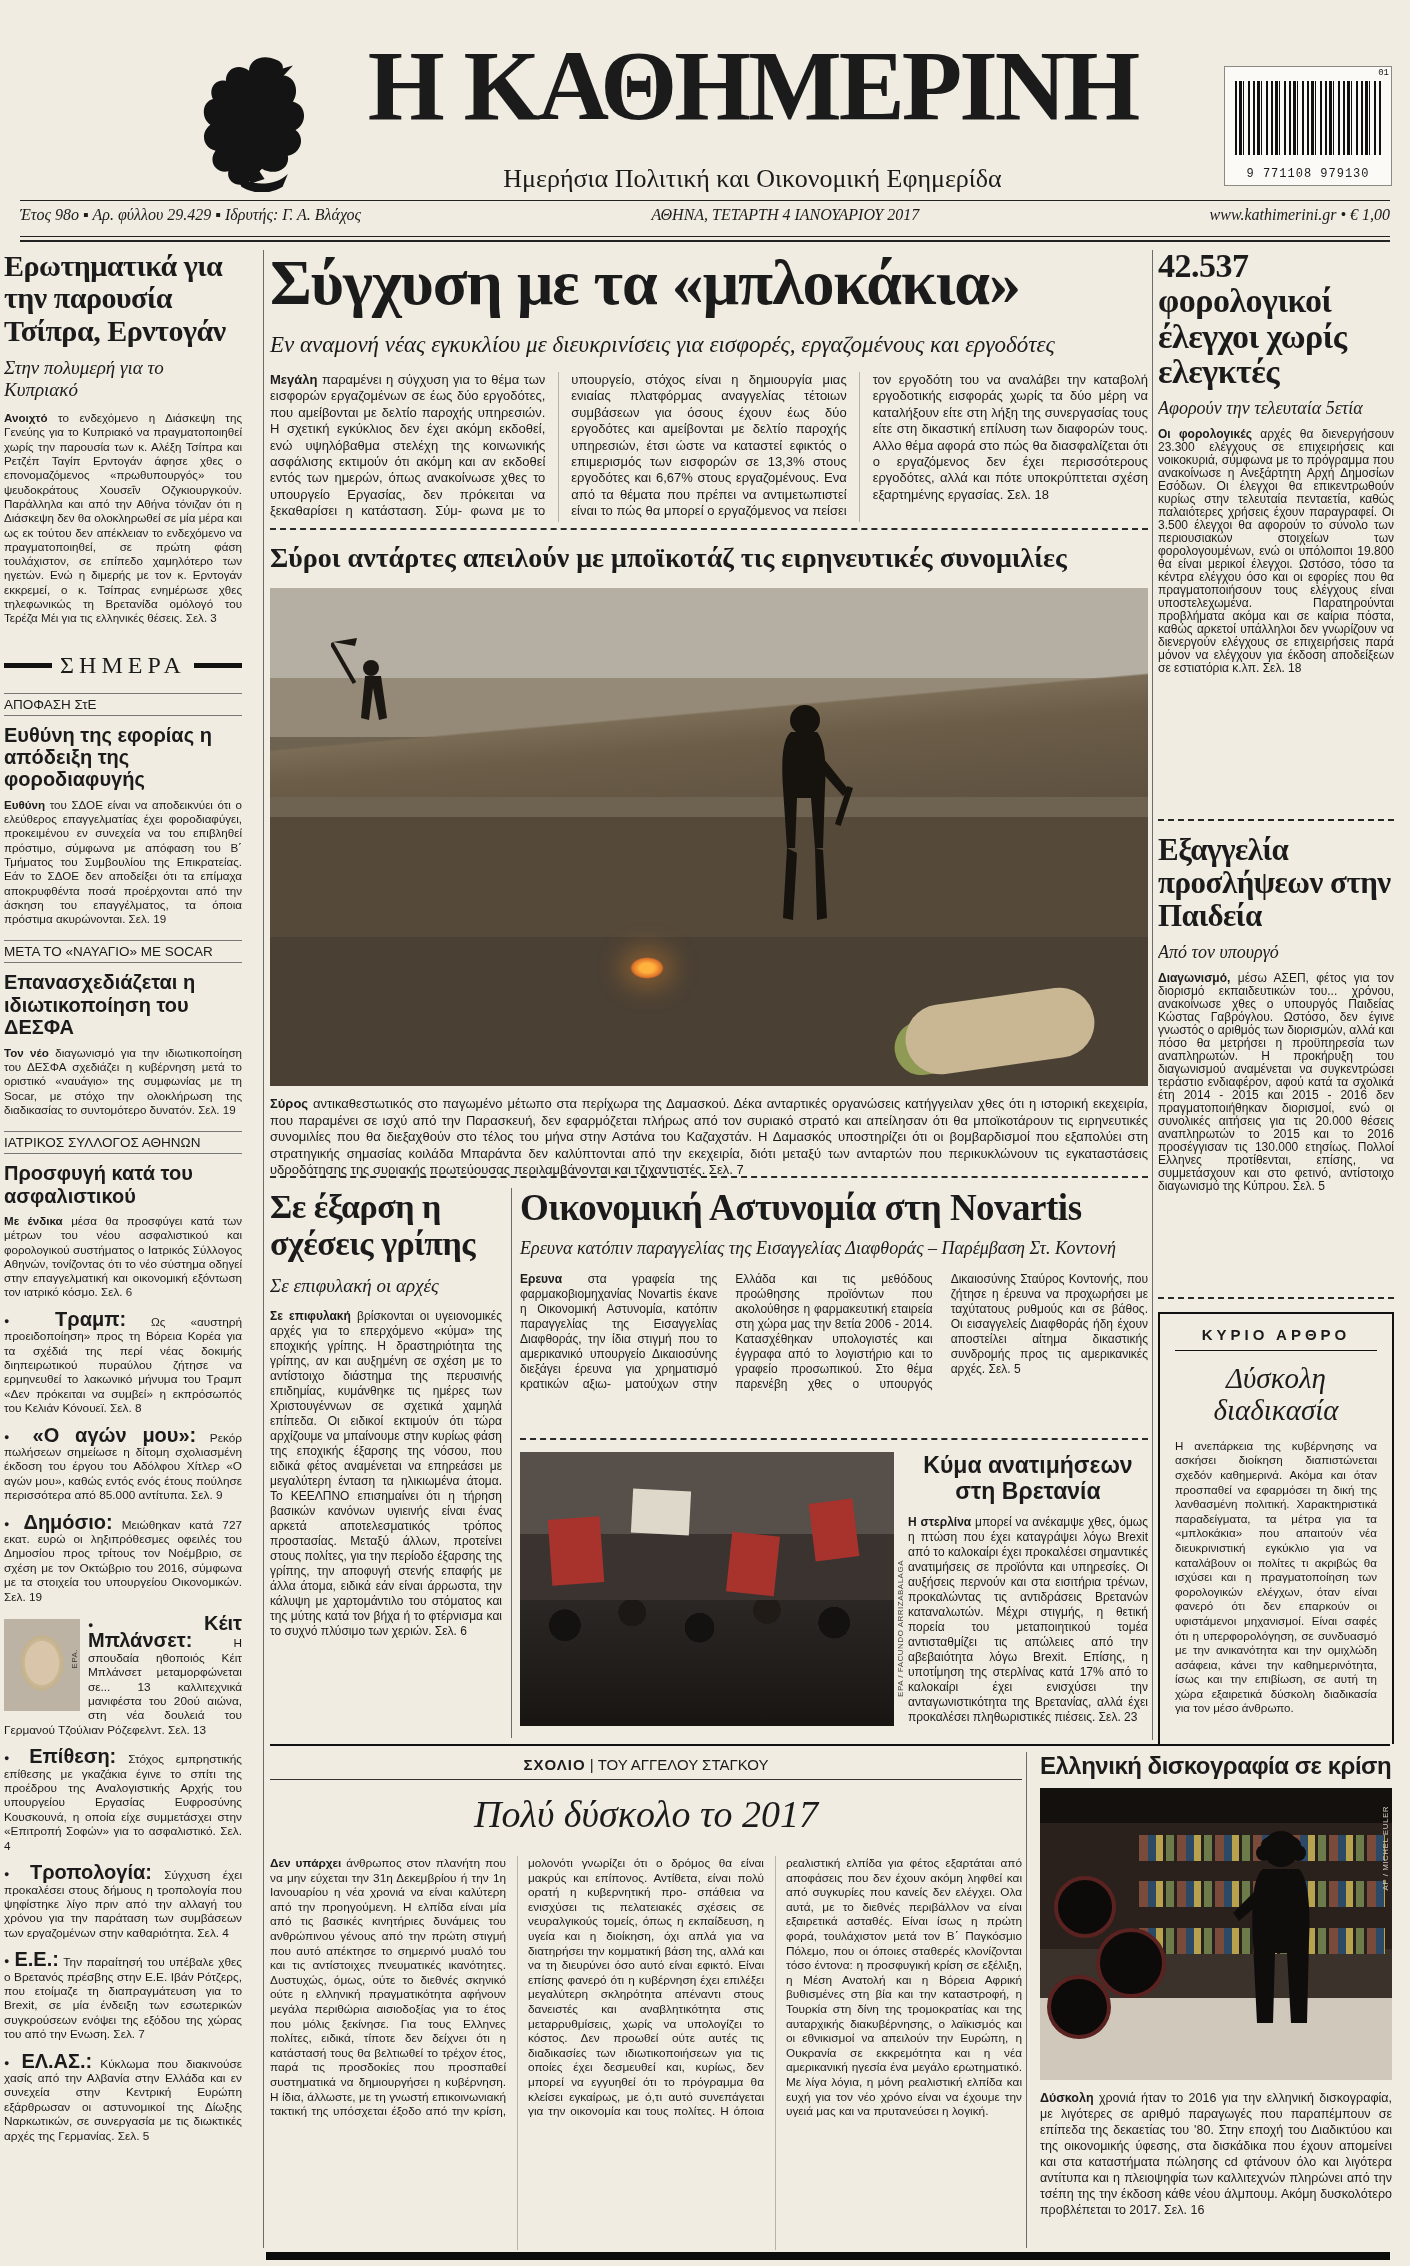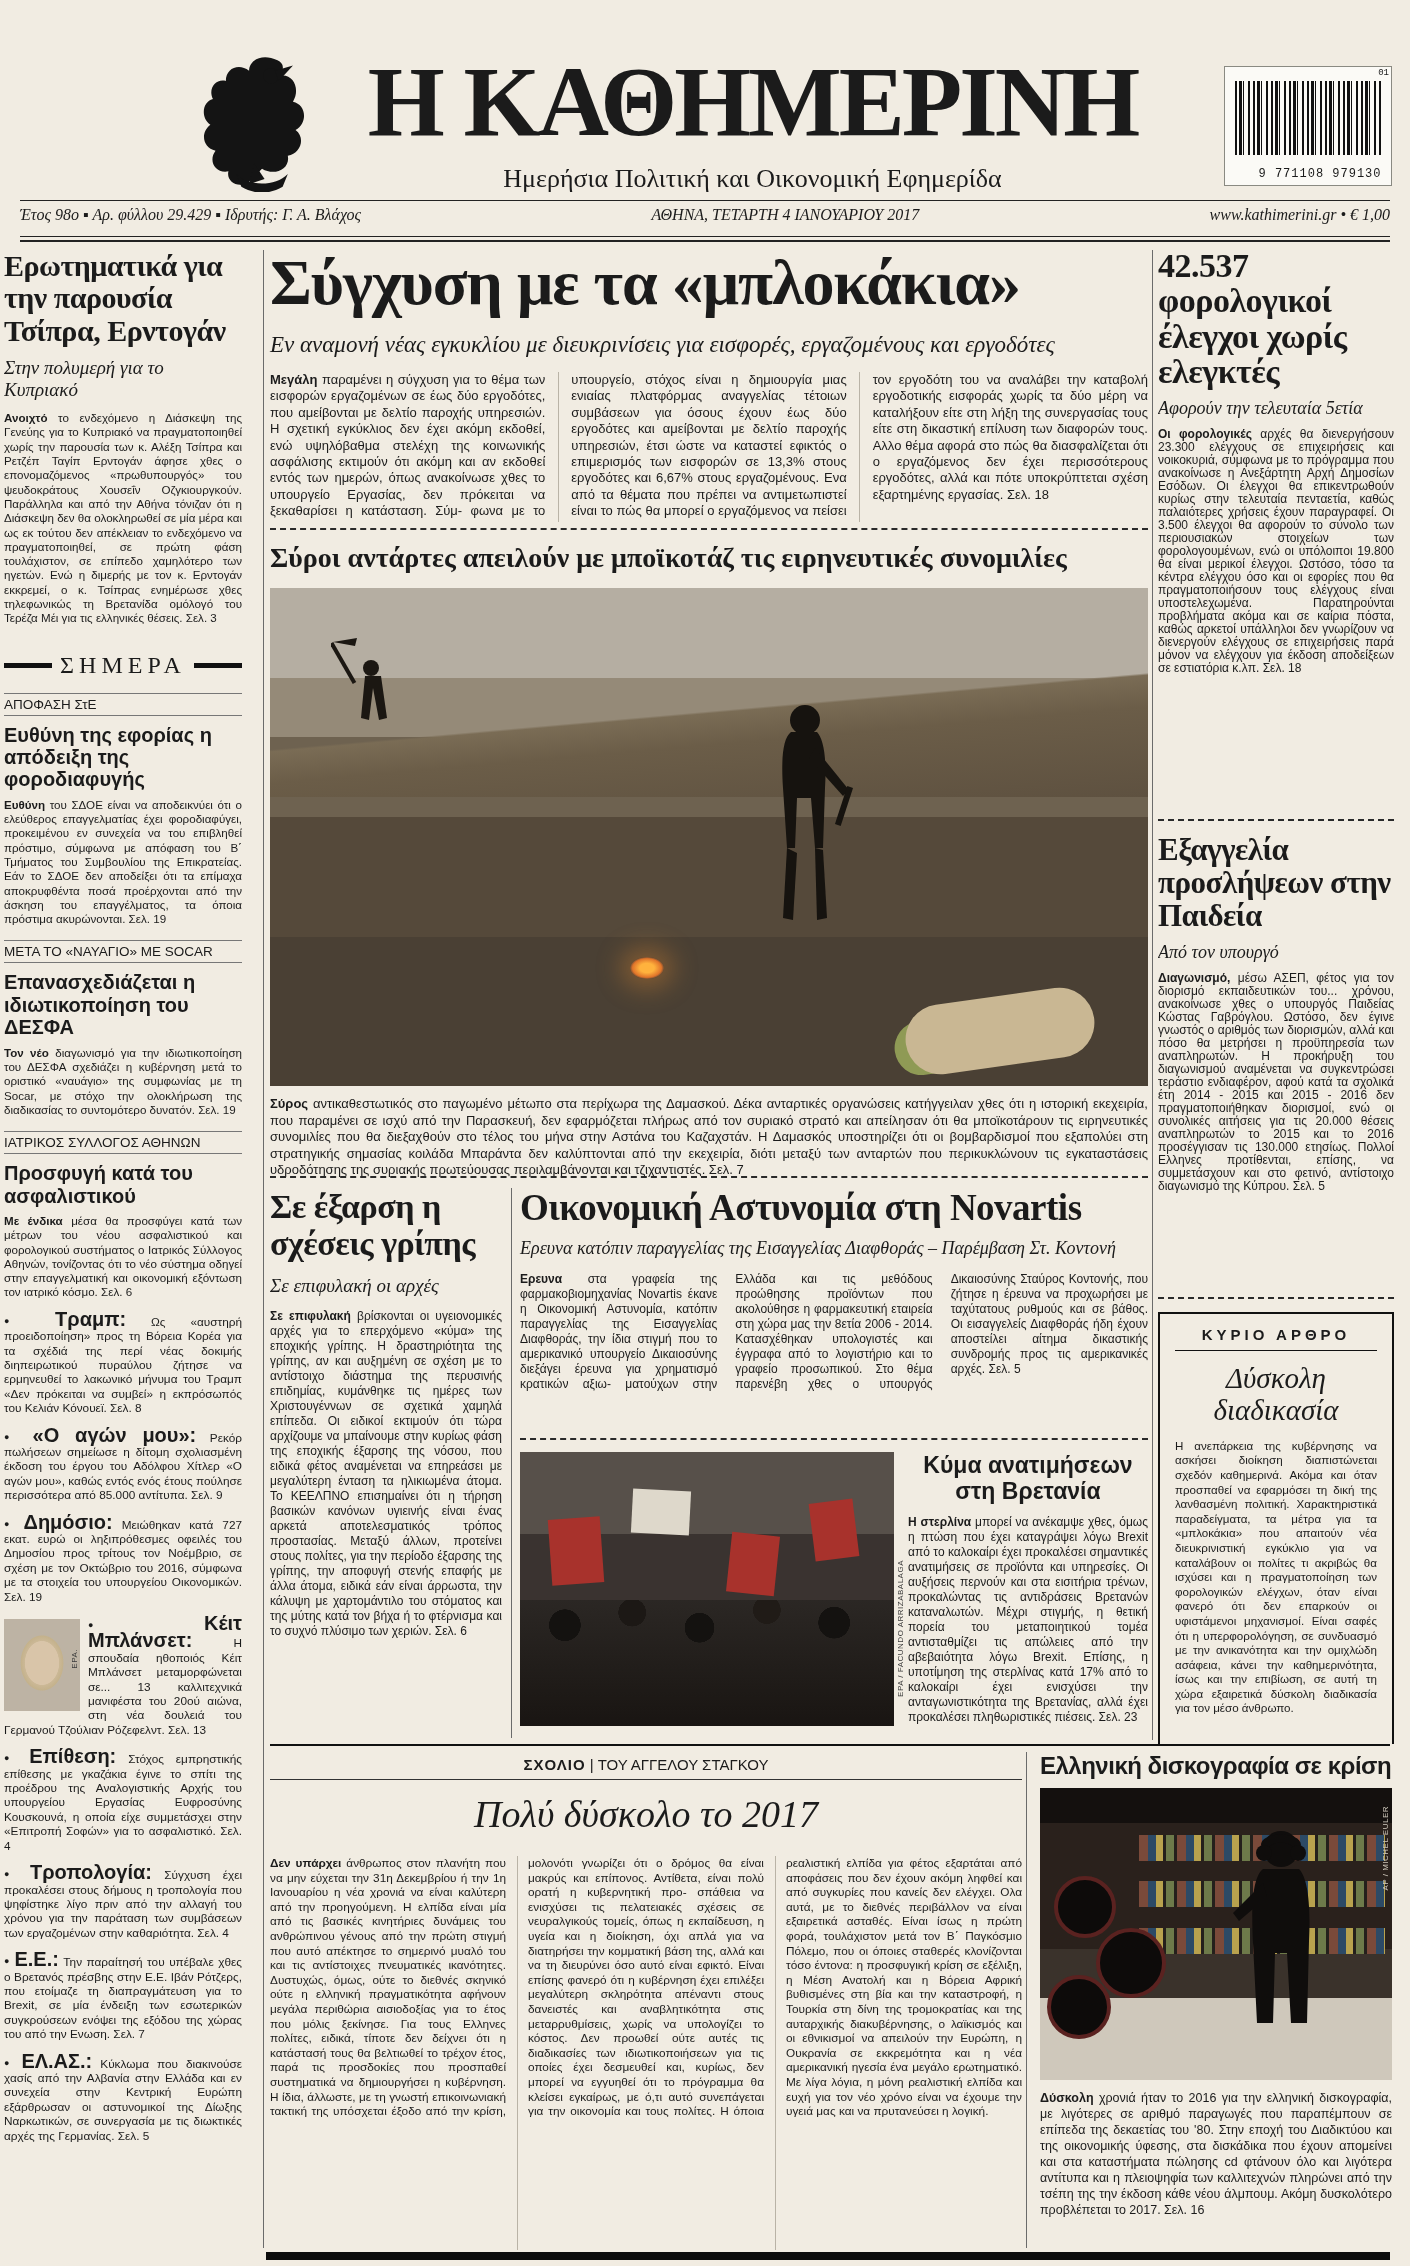--- a/index.html
+++ b/index.html
@@ -9,29 +9,29 @@
   .abs{position:absolute;}
   .jt{text-align:justify;}
   .ov{overflow:hidden;}
   .vline{position:absolute;width:1px;background:#6b6b6b;}
   .hdash{position:absolute;border-top:2px dashed #2a2a2a;height:0;}
   .lead{font-weight:bold;}
   .vcred{position:absolute;writing-mode:vertical-rl;transform:rotate(180deg);
          font-size:8px;color:#3a3a3a;letter-spacing:.5px;}
 
   
-  .mast-title{left:330px;top:50px;width:845px;text-align:center;font-size:99px;font-weight:bold;
+  .mast-title{left:330px;top:34px;width:845px;text-align:center;font-size:99px;font-weight:bold;
               letter-spacing:-3px;line-height:1.05;}
   .mast-sub{left:330px;top:164px;width:845px;text-align:center;font-size:26px;}
   .logo{left:196px;top:50px;width:132px;height:142px;}
   .bc-box{left:1224px;top:66px;width:166px;height:118px;background:#fbfaf6;border:1px solid #8a8a82;}
   .bc-stripes{position:absolute;left:10px;top:14px;right:10px;height:74px;
      background:repeating-linear-gradient(90deg,#111 0 2px,#fbfaf6 2px 4px,#111 4px 7px,#fbfaf6 7px 8px,
      #111 8px 9px,#fbfaf6 9px 13px,#111 13px 15px,#fbfaf6 15px 18px);}
-  .bc-num{position:absolute;left:12px;bottom:4px;width:100%;text-align:center;
+  .bc-num{position:absolute;left:0;bottom:4px;width:100%;text-align:center;
           font-family:"Liberation Mono",monospace;font-size:12px;letter-spacing:1px;}
   .bc-issue{position:absolute;right:2px;top:1px;font-size:9px;font-family:"Liberation Mono",monospace;}
   .dl-ruleA{left:20px;top:200px;width:1370px;height:1px;background:#222;}
   .dateline{left:20px;top:206px;width:1370px;display:flex;justify-content:space-between;
             font-size:16px;font-style:italic;}
   .dl-ruleB{left:20px;top:236px;width:1370px;height:1px;background:#222;}
   .dl-ruleC{left:20px;top:240px;width:1370px;height:2px;background:#222;}
 
   
   .sidebar{left:4px;top:250px;width:238px;height:2002px;}

